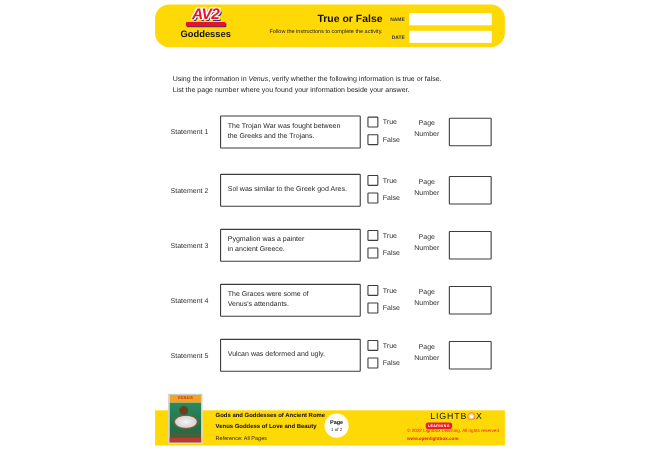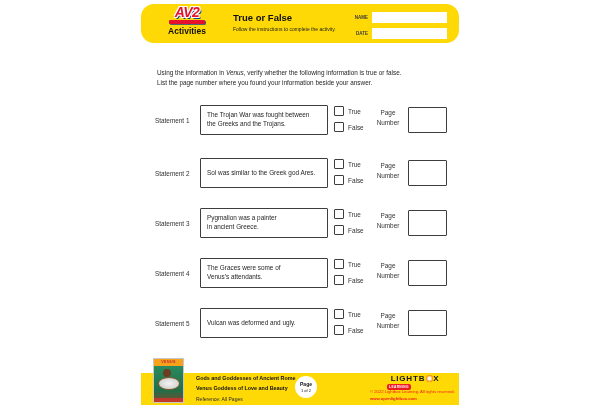--- a/index.html
+++ b/index.html
@@ -13,21 +13,21 @@
 
   
   .av2 { position:absolute; left:20px; top:1px; width:52px; text-align:center; }
   .av2-text { font-size:14px; font-weight:bold; font-style:italic; color:#E8112D; line-height:15px;
               letter-spacing:-0.5px;
               text-shadow:-1px -1px 0 #fff, 1px -1px 0 #fff, -1px 1px 0 #fff, 1px 1px 0 #fff, 1.8px 1.8px 0 #16418C; }
   .av2-bar { width:36px; height:3.5px; background:#E8112D; margin:0 auto; border-radius:1px;
              box-shadow:0.8px 0.8px 0 #16418C; }
   .av2-sub { font-size:8.5px; font-weight:bold; color:#101010; margin-top:2px; }
 
-  .title-block { position:absolute; left:92px; top:8px; }
+  .title-block { position:absolute; left:104px; top:8px;text-align:right; }
   .hdr-title { font-size:9.5px; font-weight:bold; color:#101010; }
   .hdr-sub   { font-size:5px; margin-top:3px; color:#1d1d1d; }
 
   .field-label { position:absolute; font-size:4.5px; font-weight:bold; color:#3a3a3a; width:30px; text-align:right; }
   .lbl-name { left:197px; top:11px; }
   .lbl-date { left:197px; top:27px; }
   .field-box { position:absolute; background:#ffffff; width:75px; height:11px; left:231px; }
   .box-name { top:8px; }
   .box-date { top:24px; }
 
@@ -71,38 +71,38 @@
   .ft-line1 { font-size:5.4px; font-weight:bold; color:#101010; }
   .ft-line2 { font-size:5.4px; font-weight:bold; color:#101010; margin-top:4px; }
   .ft-line3 { font-size:5px; color:#2a2a2a; margin-top:4.5px; }
 
   .page-circle { position:absolute; left:154px; top:3px; width:22px; height:22px; border-radius:50%;
                  background:#ffffff; text-align:center; }
   .pc-label { font-size:5px; font-weight:bold; color:#101010; margin-top:5px; }
   .pc-value { font-size:4px; color:#101010; margin-top:0.5px; }
 
   .publisher { position:absolute; left:228px; top:1px; width:60px; display:flex; flex-direction:column; align-items:center; }
-  .lb-logo { font-size:8px; font-weight:bold; letter-spacing:0.8px; color:#151515; white-space:nowrap;padding-left:32px; }
+  .lb-logo { font-size:8px; font-weight:normal; letter-spacing:0.8px; color:#151515; white-space:nowrap;padding-left:32px; }
   .lb-sun { display:inline-block; width:7px; height:7px; border-radius:50%; margin:0 0.5px; vertical-align:-0.5px;
             background:radial-gradient(circle, #ffffff 22%, #FBB03B 55%, #F15A24 78%); }
   .lb-badge { margin-top:1px; background:#ED1C24; color:#ffffff; font-size:3.2px; font-weight:bold;
               letter-spacing:0.4px; padding:0.8px 2.5px; border-radius:2px; }
   .copy1 { position:absolute; left:229px; top:15.5px; font-size:4.2px; color:#ED1C24; }
   .copy2 { position:absolute; left:229px; top:22.5px; font-size:4.2px; font-weight:bold; color:#ED1C24; }
 </style>
 </head>
 <body>
 
 <div class="canvas">
 
   <div class="band header">
     <div class="av2">
       <div class="av2-text">AV2</div>
       <div class="av2-bar"></div>
-      <div class="av2-sub">Activities</div>
+      <div class="av2-sub">Goddesses</div>
     </div>
     <div class="title-block">
       <div class="hdr-title">True or False</div>
       <div class="hdr-sub">Follow the instructions to complete the activity.</div>
     </div>
     <div class="field-label lbl-name">NAME</div>
     <div class="field-box box-name"></div>
     <div class="field-label lbl-date">DATE</div>
     <div class="field-box box-date"></div>
   </div>

